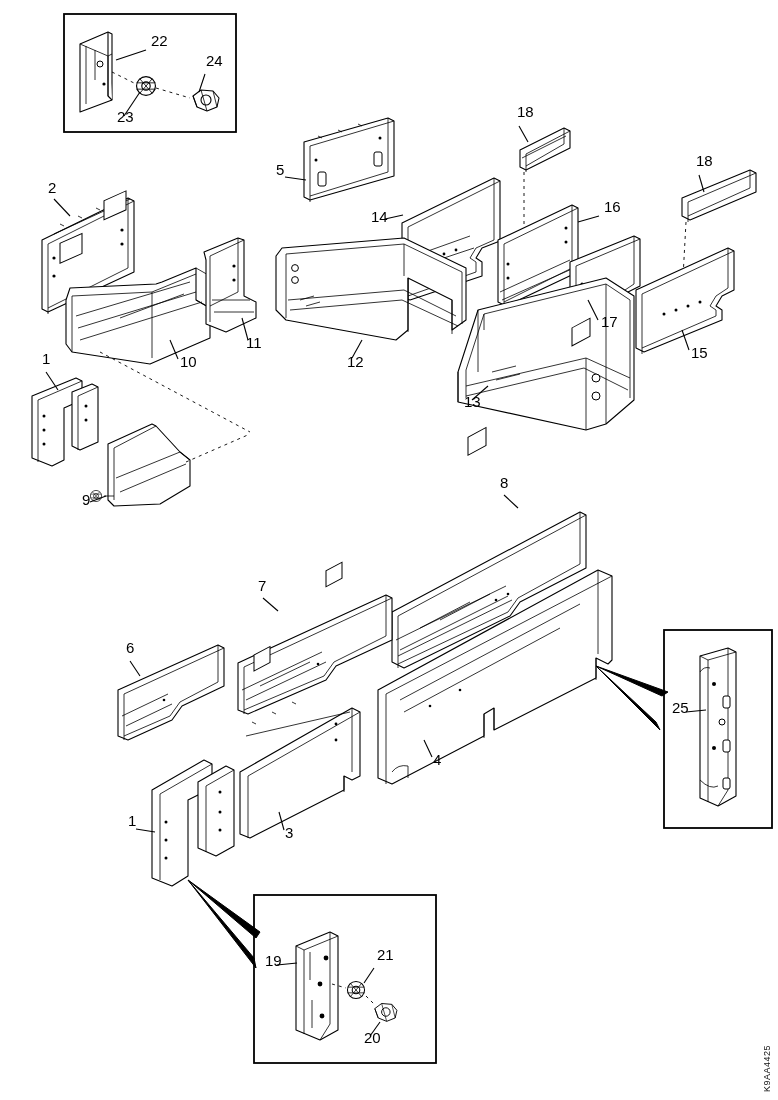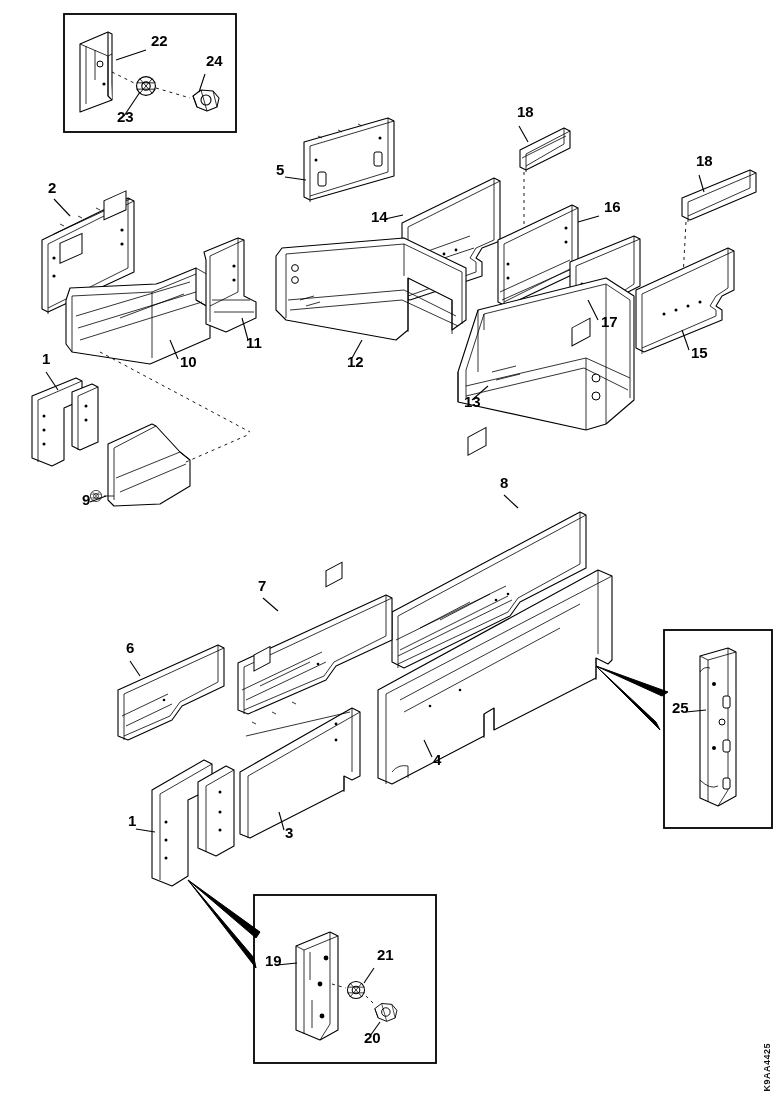--- a/index.html
+++ b/index.html
@@ -1,17 +1,17 @@
 <!DOCTYPE html>
 <html><head>
 <meta charset="utf-8">
 <style>
   html,body{margin:0;padding:0;background:#ffffff;}
   body{font-family:"Liberation Sans",sans-serif;}
-  #page{position:relative;width:778px;height:1100px;background:#fff;overflow:hidden;font-weight:bold;}
+  #page{position:relative;width:778px;height:1100px;background:#fff;overflow:hidden;}
   #sheet{position:absolute;left:0;top:0;width:778px;height:1100px;}
   .wm{position:absolute;right:6px;bottom:8px;font-family:"Liberation Sans",sans-serif;
       font-size:9px;letter-spacing:.5px;color:#111;
       writing-mode:vertical-rl;transform:rotate(180deg);white-space:nowrap;}
 </style>
 </head>
 <body>
 
 <div id="page">
 

